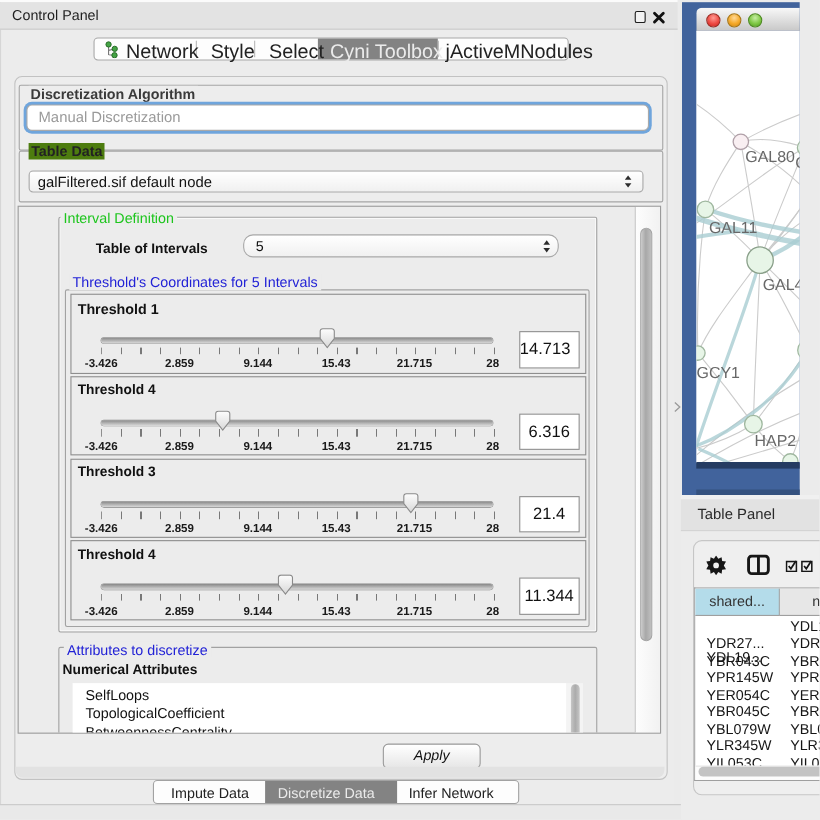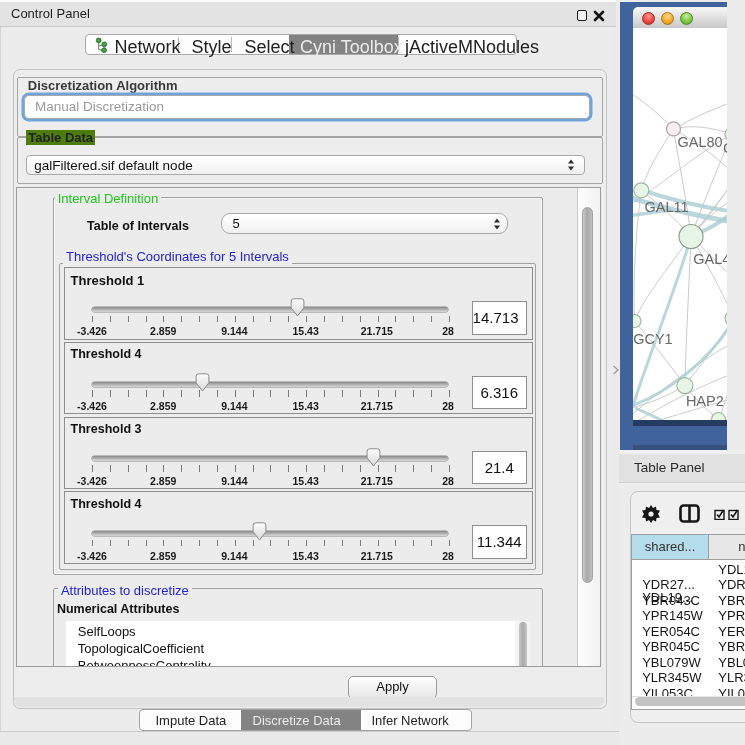--- a/index.html
+++ b/index.html
@@ -177,21 +177,21 @@
       <span class="lbl" style="left:12px;top:20.7px;font-size:13px;color:#111;">TopologicalCoefficient</span>
       <span class="lbl" style="left:12px;top:37.7px;font-size:13px;color:#111;">BetweennessCentrality</span>
     </div>
     <div class="abs" style="left:498.5px;top:432.8px;width:15px;height:60px;background:#f4f4f4;"></div>
     <div class="abs" style="left:502px;top:434px;width:8.5px;height:60px;background:linear-gradient(90deg,#c6c6c6,#ababab 50%,#c6c6c6);border-radius:5px 5px 0 0;"></div>
 
     <div class="abs" style="left:560px;top:0;width:23px;height:478px;background:linear-gradient(90deg,#fdfdfd,#f1f1f1);border-left:1px solid #c9c9c9;"></div>
     <div class="abs" style="left:565px;top:19px;width:9px;height:374px;border-radius:5.5px;background:linear-gradient(90deg,#c9c9c9,#a8a8a8 45%,#bfbfbf);border:1px solid #a3a3a3;"></div>
   </div>
 
-  <div class="abs" style="left:348px;top:675.5px;width:87px;height:21px;background:linear-gradient(#ffffff,#e6e6e6);border:1px solid #9b9b9b;border-radius:5px;text-align:center;font-size:13px;color:#111;line-height:20px;">Apply</div>
+  <div class="abs" style="left:348px;top:675.5px;width:87px;height:21px;background:linear-gradient(#ffffff,#e6e6e6);border:1px solid #9b9b9b;border-radius:5px;text-align:center;font-size:13px;color:#111;line-height:20px;font-style:italic;">Apply</div>
 
   <div class="abs" style="left:14px;top:697px;width:590px;height:9.5px;background:#e2e2e2;border-radius:0 0 7px 7px;"></div>
 
   <div class="abs" id="bottabs" style="left:138.5px;top:709px;width:331px;height:20px;background:#fdfdfd;border:1px solid #a2a2a2;border-radius:4px;font-size:13px;color:#222;">
     <div class="abs" style="left:101px;top:0;width:120px;height:20px;background:#838383;"></div>
     <span class="lbl" style="left:16px;top:3px;">Impute Data</span>
     <span class="lbl" style="left:113px;top:3px;color:#ebebeb;">Discretize Data</span>
     <span class="lbl" style="left:232px;top:3px;">Infer Network</span>
   </div>
 

